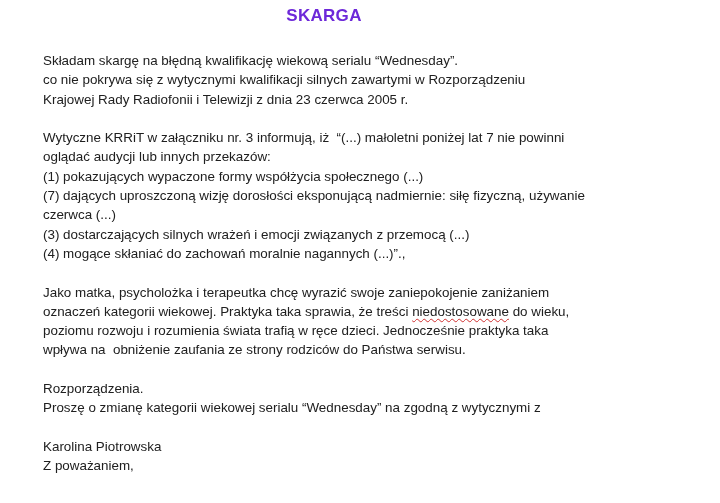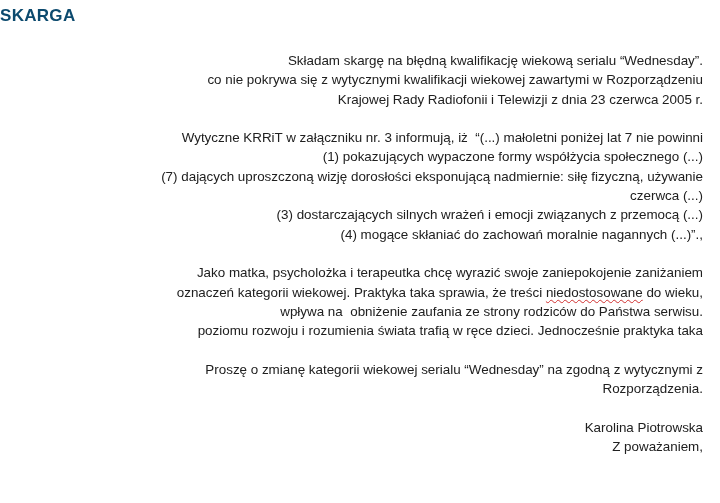--- a/index.html
+++ b/index.html
@@ -1,56 +1,57 @@
 <!DOCTYPE html>
 <html><head>
   <meta charset="utf-8">
   <style>
     html, body { margin: 0; padding: 0; background: #ffffff; }
     body { width: 720px; height: 503px; overflow: hidden; position: relative;
            font-family: "Liberation Sans", sans-serif; color: #202020; }
-    .title { position: absolute; top: 6px; left: 0; width: 648px; 
-             font-weight: bold; font-size: 17px; letter-spacing: 0.3px; color: #0c4a6e; }
+    .title { position: absolute; top: 6px; left: 0; width: 648px; text-align: center;
+             font-weight: bold; font-size: 17px; letter-spacing: 0.3px; color: #6d28d9; }
     .body { position: absolute; left: 43px; top: 51px; width: 660px;
-            font-size: 13.4px; line-height: 19.3px; text-align: right; }
+            font-size: 13.4px; line-height: 19.3px; }
     .line { white-space: pre; display: block; height: 19.3px; }
     .gap { height: 19.3px; }
     .spell { text-decoration: underline wavy #d03030; text-decoration-thickness: 1px;
              text-underline-offset: 2px; margin-top: 32px; }
   </style>
 </head>
 <body>
 
 <div class="title">SKARGA</div>
 
 <div class="body">
   <div>
     <span class="line">Składam skargę na błędną kwalifikację wiekową serialu “Wednesday”.</span>
-    <span class="line">co nie pokrywa się z wytycznymi kwalifikacji wiekowej zawartymi w Rozporządzeniu</span>
+    <span class="line">co nie pokrywa się z wytycznymi kwalifikacji silnych zawartymi w Rozporządzeniu</span>
     <span class="line">Krajowej Rady Radiofonii i Telewizji z dnia 23 czerwca 2005 r.</span>
   </div>
   <div class="gap"></div>
   <div>
     <span class="line">Wytyczne KRRiT w załączniku nr. 3 informują, iż  “(...) małoletni poniżej lat 7 nie powinni</span>
+    <span class="line">oglądać audycji lub innych przekazów:</span>
     <span class="line">(1) pokazujących wypaczone formy współżycia społecznego (...)</span>
     <span class="line">(7) dających uproszczoną wizję dorosłości eksponującą nadmiernie: siłę fizyczną, używanie</span>
     <span class="line">czerwca (...)</span>
     <span class="line">(3) dostarczających silnych wrażeń i emocji związanych z przemocą (...)</span>
     <span class="line">(4) mogące skłaniać do zachowań moralnie nagannych (...)”.,</span>
   </div>
   <div class="gap"></div>
   <div>
     <span class="line">Jako matka, psycholożka i terapeutka chcę wyrazić swoje zaniepokojenie zaniżaniem</span>
     <span class="line"><span>oznaczeń kategorii wiekowej. Praktyka taka sprawia, że treści </span><span class="spell">niedostosowane</span><span> do wieku,</span></span>
+    <span class="line">poziomu rozwoju i rozumienia świata trafią w ręce dzieci. Jednocześnie praktyka taka</span>
     <span class="line">wpływa na  obniżenie zaufania ze strony rodziców do Państwa serwisu.</span>
-    <span class="line">poziomu rozwoju i rozumienia świata trafią w ręce dzieci. Jednocześnie praktyka taka</span>
   </div>
   <div class="gap"></div>
   <div>
+    <span class="line">Rozporządzenia.</span>
     <span class="line">Proszę o zmianę kategorii wiekowej serialu “Wednesday” na zgodną z wytycznymi z</span>
-    <span class="line">Rozporządzenia.</span>
   </div>
   <div class="gap"></div>
   <div>
     <span class="line">Karolina Piotrowska</span>
     <span class="line">Z poważaniem,</span>
   </div>
 </div>
 
 </body></html>

